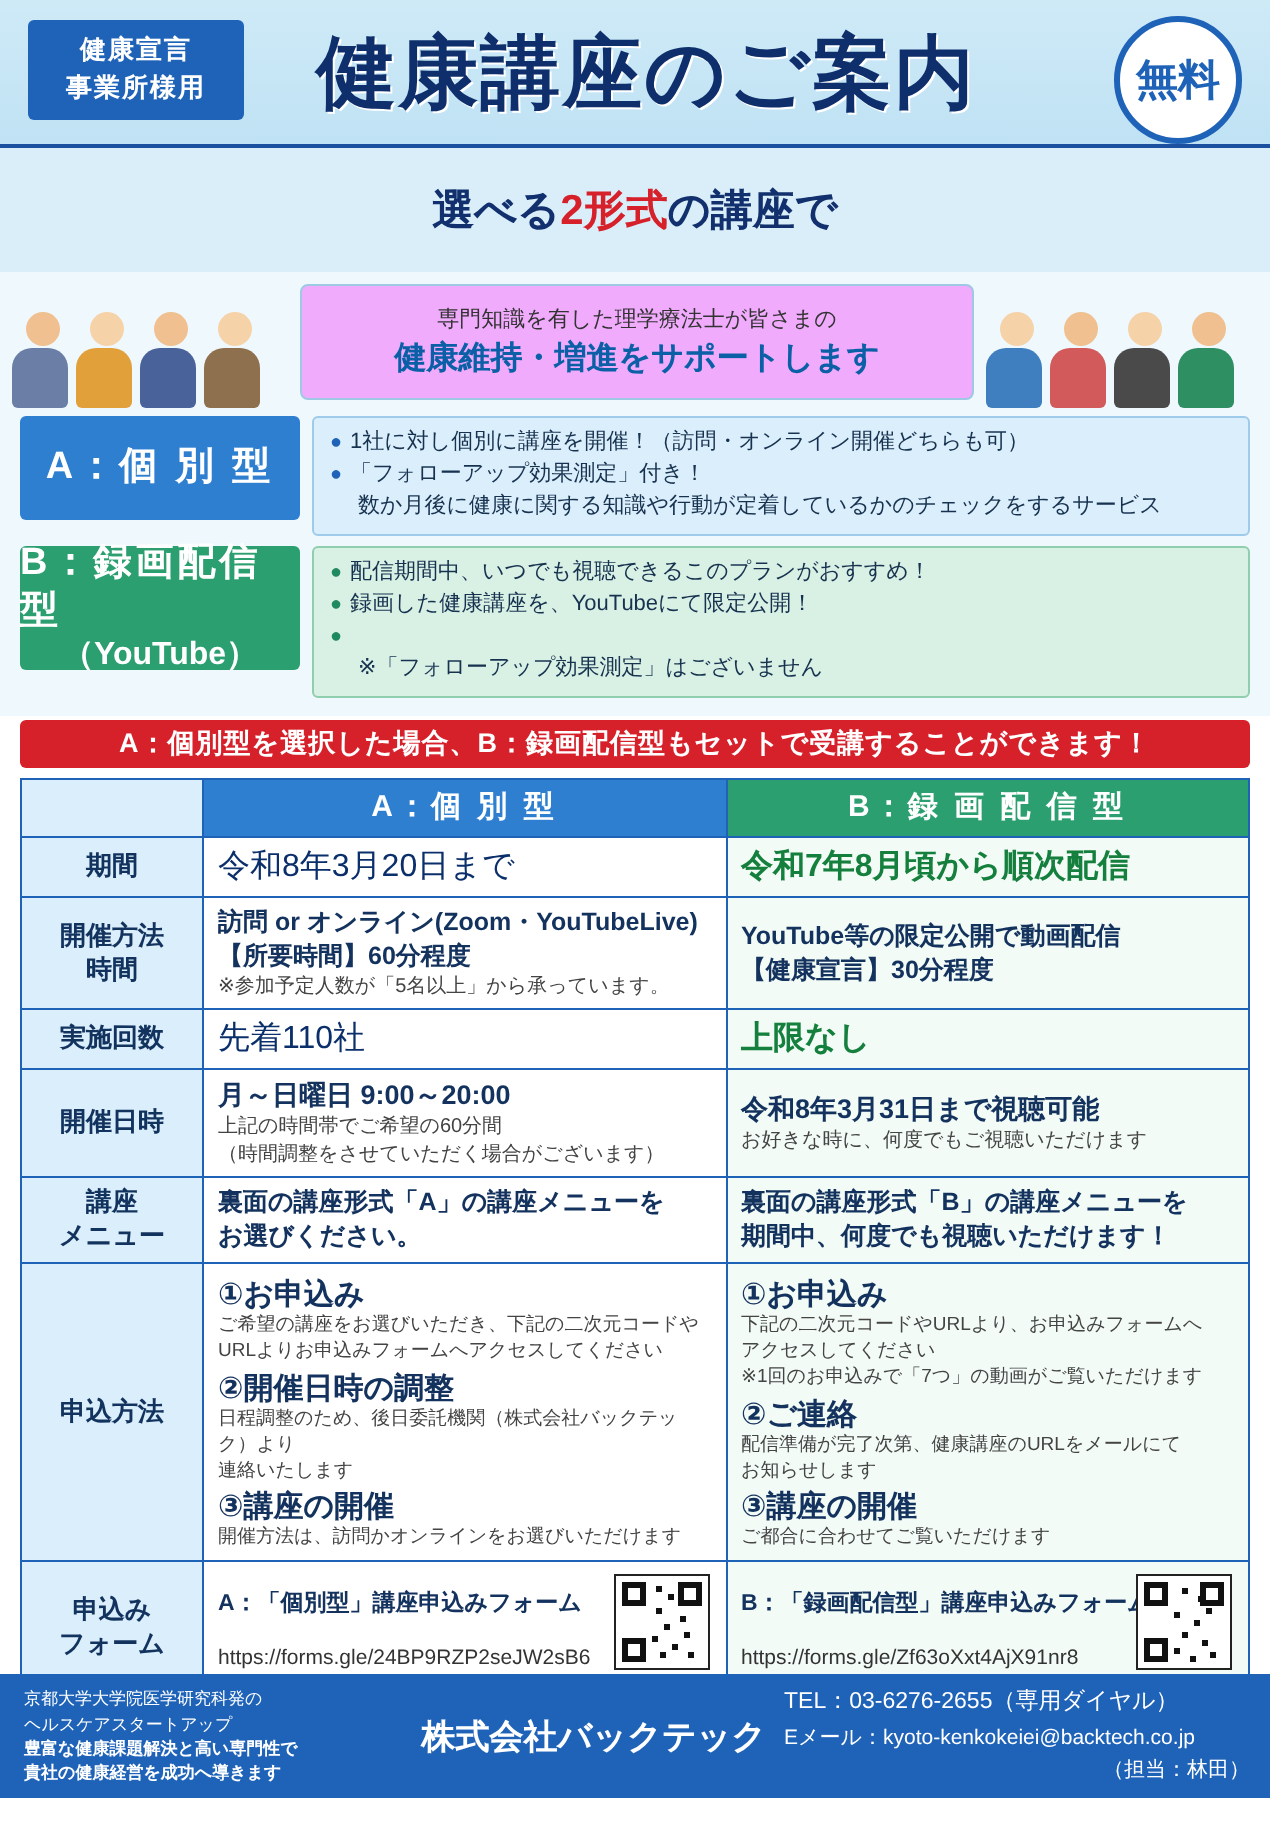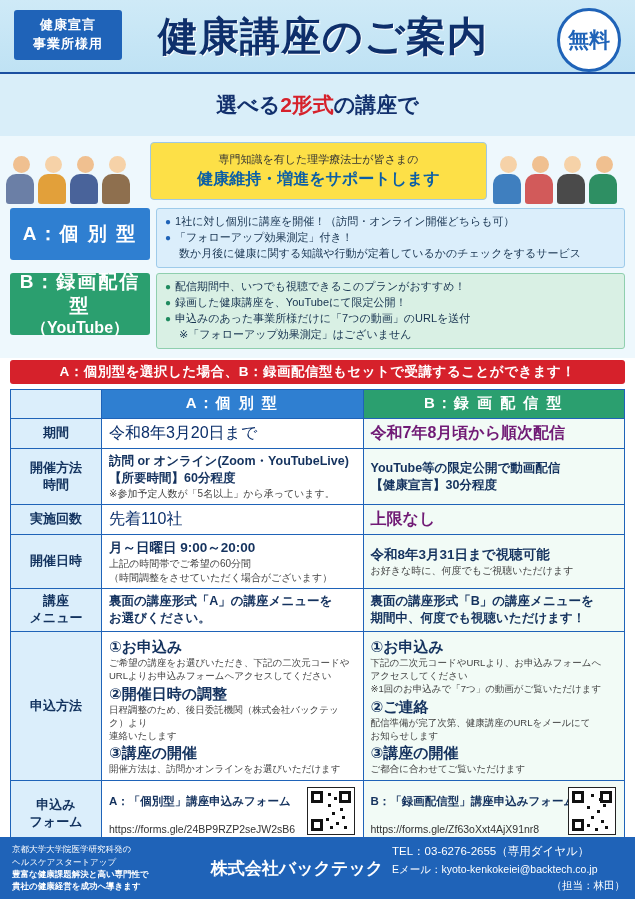--- a/index.html
+++ b/index.html
@@ -44,42 +44,42 @@
     gap:3px;
   }
   .lead-1{font-size:21px;font-weight:bold;color:#12306d;}
   .lead-1 .red{color:#d6212b;}
   .lead-2{font-size:20px;font-weight:bold;color:#12306d;}
 
   
   .band{position:relative;height:68px;background:#eef8fd;}
   .band-msg{
     position:absolute;left:150px;top:6px;width:335px;height:56px;
-    background:#fde047;border:1px solid #9fc8e4;border-radius:4px;
+    background:#f0abfc;border:1px solid #9fc8e4;border-radius:4px;
     display:flex;flex-direction:column;align-items:center;justify-content:center;
   }
   .band-msg .s1{font-size:11px;color:#333;}
   .band-msg .s2{font-size:16px;font-weight:bold;color:#0b5fa6;margin-top:2px;}
   .figs{position:absolute;top:0;height:68px;}
   .figs.left{left:4px;width:140px;}
   .figs.right{right:4px;width:140px;}
   .fig{position:absolute;bottom:0;width:30px;}
   .fig .head{width:17px;height:17px;border-radius:50%;margin:0 auto;}
   .fig .body{width:28px;height:30px;border-radius:10px 10px 3px 3px;margin-top:1px;}
 
   
   .types{padding:4px 10px 4px 10px;background:#eef8fd;}
   .trow{display:flex;margin-bottom:5px;}
   .tlabel{
     width:140px;flex:none;border-radius:3px;color:#fff;font-weight:bold;
     display:flex;flex-direction:column;align-items:center;justify-content:center;
     font-size:19px;line-height:1.25;letter-spacing:2px;
   }
   .tlabel.a{background:#2f7fd1;height:52px;}
-  .tlabel.b{background:#2b9f6f;height:62px;text-align:center;}
+  .tlabel.b{background:#2b9f6f;height:62px;}
   .tlabel .sub{font-size:16px;letter-spacing:0;}
   .tbody{flex:1;margin-left:6px;border-radius:3px;padding:5px 8px;}
   .tbody.a{background:#dbeefb;border:1px solid #9ecbea;}
   .tbody.b{background:#d9f0e4;border:1px solid #8fcfae;}
   .bullet{font-size:11px;line-height:1.45;color:#16324f;display:flex;gap:4px;}
   .bullet .dot{color:#1f63b8;font-size:10px;line-height:1.6;}
   .tbody.b .bullet .dot{color:#1f8a5f;}
 
   
   .redbar{
@@ -91,21 +91,21 @@
   
   .tbl{margin:0 10px;border:1.5px solid #1f63b8;border-collapse:collapse;width:615px;table-layout:fixed;}
   .tbl td,.tbl th{border:1px solid #1f63b8;vertical-align:middle;}
   .col-h{width:86px;}
   .th-a{background:#2f7fd1;color:#fff;font-size:15px;font-weight:bold;height:26px;text-align:center;letter-spacing:2px;}
   .th-b{background:#2b9f6f;color:#fff;font-size:15px;font-weight:bold;height:26px;text-align:center;letter-spacing:2px;}
   .rh{background:#dbeefb;text-align:center;font-size:13px;font-weight:bold;color:#13335f;line-height:1.3;padding:3px 2px;}
   .ca{background:#ffffff;padding:4px 7px;font-size:12px;color:#111;}
   .cb{background:#f2fbf6;padding:4px 7px;font-size:12px;color:#111;}
   .big{font-size:16px;font-weight:normal;color:#0b2f6b;}
-  .big-g{font-size:16px;font-weight:bold;color:#701a75;}
+  .big-g{font-size:16px;font-weight:bold;color:#15803d;}
   .sm{font-size:10px;color:#444;line-height:1.35;}
   .md{font-size:12.5px;font-weight:bold;color:#14325e;}
   .step{font-size:15px;font-weight:bold;color:#14325e;margin-top:2px;}
   .stepsub{font-size:9.5px;color:#444;line-height:1.35;}
 
   
   .qrcell{position:relative;padding:5px 7px;height:56px;}
   .qr{
     position:absolute;right:8px;top:6px;width:46px;height:46px;background:#fff;
     border:1px solid #222;
@@ -226,21 +226,20 @@
         <div class="bullet">
             <span class="dot">●</span>
             <span>配信期間中、いつでも視聴できるこのプランがおすすめ！</span>
           </div>
         <div class="bullet">
             <span class="dot">●</span>
             <span>録画した健康講座を、YouTubeにて限定公開！</span>
           </div>
         <div class="bullet">
             <span class="dot">●</span>
-            <span>申込みのあった事業所様だけに「7つの動画」のURLを送付</span>
           </div>
         <div class="bullet note">
             <span style="padding-left:14px">※「フォローアップ効果測定」はございません</span>
           </div>
       </div>
     </div>
   </div>
 
   <div class="redbar">A：個別型を選択した場合、B：録画配信型もセットで受講することができます！</div>
 

